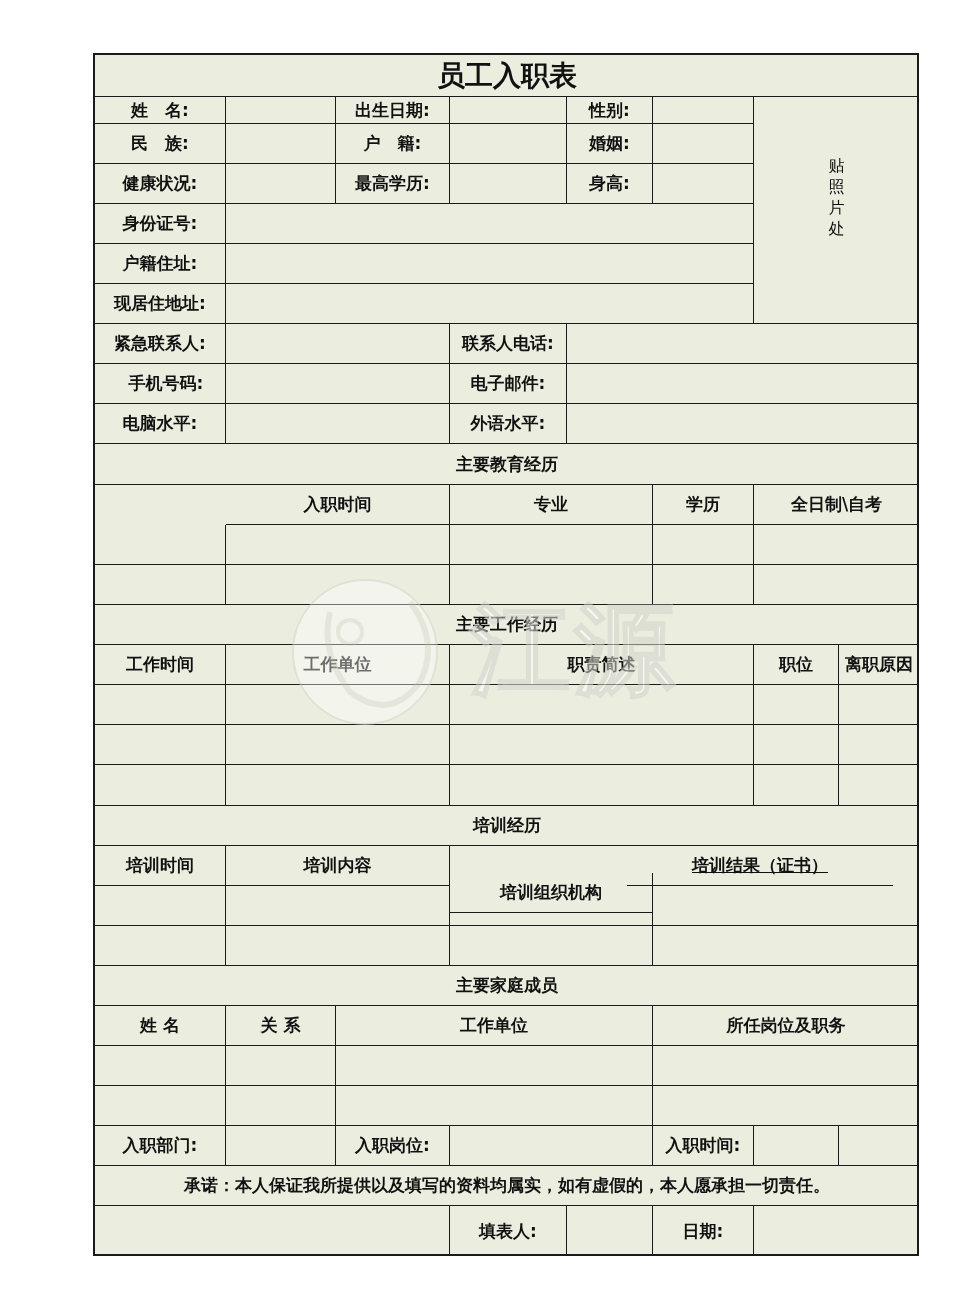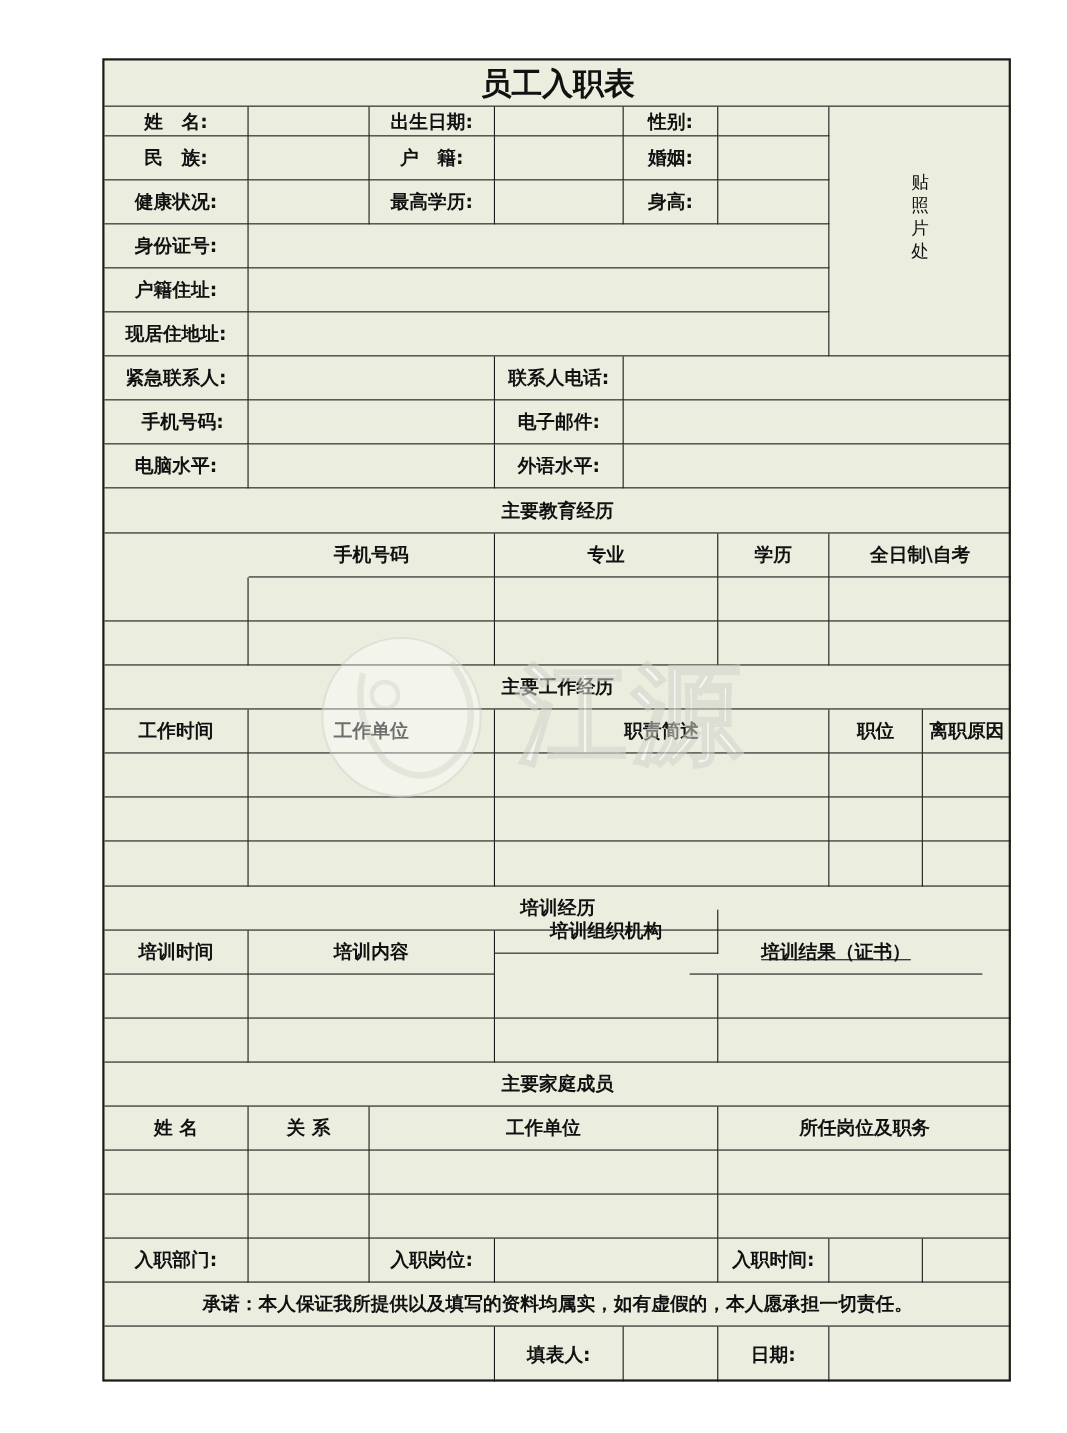--- a/index.html
+++ b/index.html
@@ -70,21 +70,21 @@
   <div class="cell" style="left:355px;top:309px;width:117px;height:40px;">电子邮件:</div>
   <div class="cell noR input" style="left:472px;top:309px;width:352px;height:40px;"></div>
 
   <div class="cell" style="left:0;top:349px;width:131px;height:40px;">电脑水平:</div>
   <div class="cell input" style="left:131px;top:349px;width:224px;height:40px;"></div>
   <div class="cell" style="left:355px;top:349px;width:117px;height:40px;">外语水平:</div>
   <div class="cell noR input" style="left:472px;top:349px;width:352px;height:40px;"></div>
 
   <div class="cell noR" style="left:0;top:389px;width:824px;height:41px;">主要教育经历</div>
 
-  <div class="cell" style="left:131px;top:430px;width:224px;height:40px;">手机号码</div>
+  <div class="cell" style="left:131px;top:430px;width:224px;height:40px;">入职时间</div>
   <div class="cell" style="left:355px;top:430px;width:203px;height:40px;">专业</div>
   <div class="cell" style="left:558px;top:430px;width:101px;height:40px;">学历</div>
   <div class="cell noR" style="left:659px;top:430px;width:165px;height:40px;">全日制\自考</div>
 
   <div class="cell input" style="left:0;top:470px;width:131px;height:40px;"></div>
   <div class="cell input" style="left:131px;top:470px;width:224px;height:40px;"></div>
   <div class="cell input" style="left:355px;top:470px;width:203px;height:40px;"></div>
   <div class="cell input" style="left:558px;top:470px;width:101px;height:40px;"></div>
   <div class="cell noR input" style="left:659px;top:470px;width:165px;height:40px;"></div>
   <div class="cell input" style="left:0;top:510px;width:131px;height:40px;"></div>
@@ -114,21 +114,21 @@
   <div class="cell input" style="left:0;top:710px;width:131px;height:41px;"></div>
   <div class="cell input" style="left:131px;top:710px;width:224px;height:41px;"></div>
   <div class="cell input" style="left:355px;top:710px;width:304px;height:41px;"></div>
   <div class="cell input" style="left:659px;top:710px;width:85px;height:41px;"></div>
   <div class="cell noR input" style="left:744px;top:710px;width:80px;height:41px;"></div>
 
   <div class="cell noR" style="left:0;top:751px;width:824px;height:40px;">培训经历</div>
 
   <div class="cell" style="left:0;top:791px;width:131px;height:40px;">培训时间</div>
   <div class="cell" style="left:131px;top:791px;width:224px;height:40px;">培训内容</div>
-  <div class="cell" style="left:355px;top:772px;width:203px;height:40px;">培训组织机构</div>
+  <div class="cell" style="left:355px;top:818px;width:203px;height:40px;">培训组织机构</div>
   <div class="cell noR" style="left:532px;top:791px;width:266px;height:40px;text-decoration:underline;">培训结果（证书）</div>
 
   <div class="cell input" style="left:0;top:831px;width:131px;height:40px;"></div>
   <div class="cell input" style="left:131px;top:831px;width:224px;height:40px;"></div>
   <div class="cell input" style="left:355px;top:831px;width:203px;height:40px;"></div>
   <div class="cell noR input" style="left:558px;top:831px;width:266px;height:40px;"></div>
   <div class="cell input" style="left:0;top:871px;width:131px;height:40px;"></div>
   <div class="cell input" style="left:131px;top:871px;width:224px;height:40px;"></div>
   <div class="cell input" style="left:355px;top:871px;width:203px;height:40px;"></div>
   <div class="cell noR input" style="left:558px;top:871px;width:266px;height:40px;"></div>

